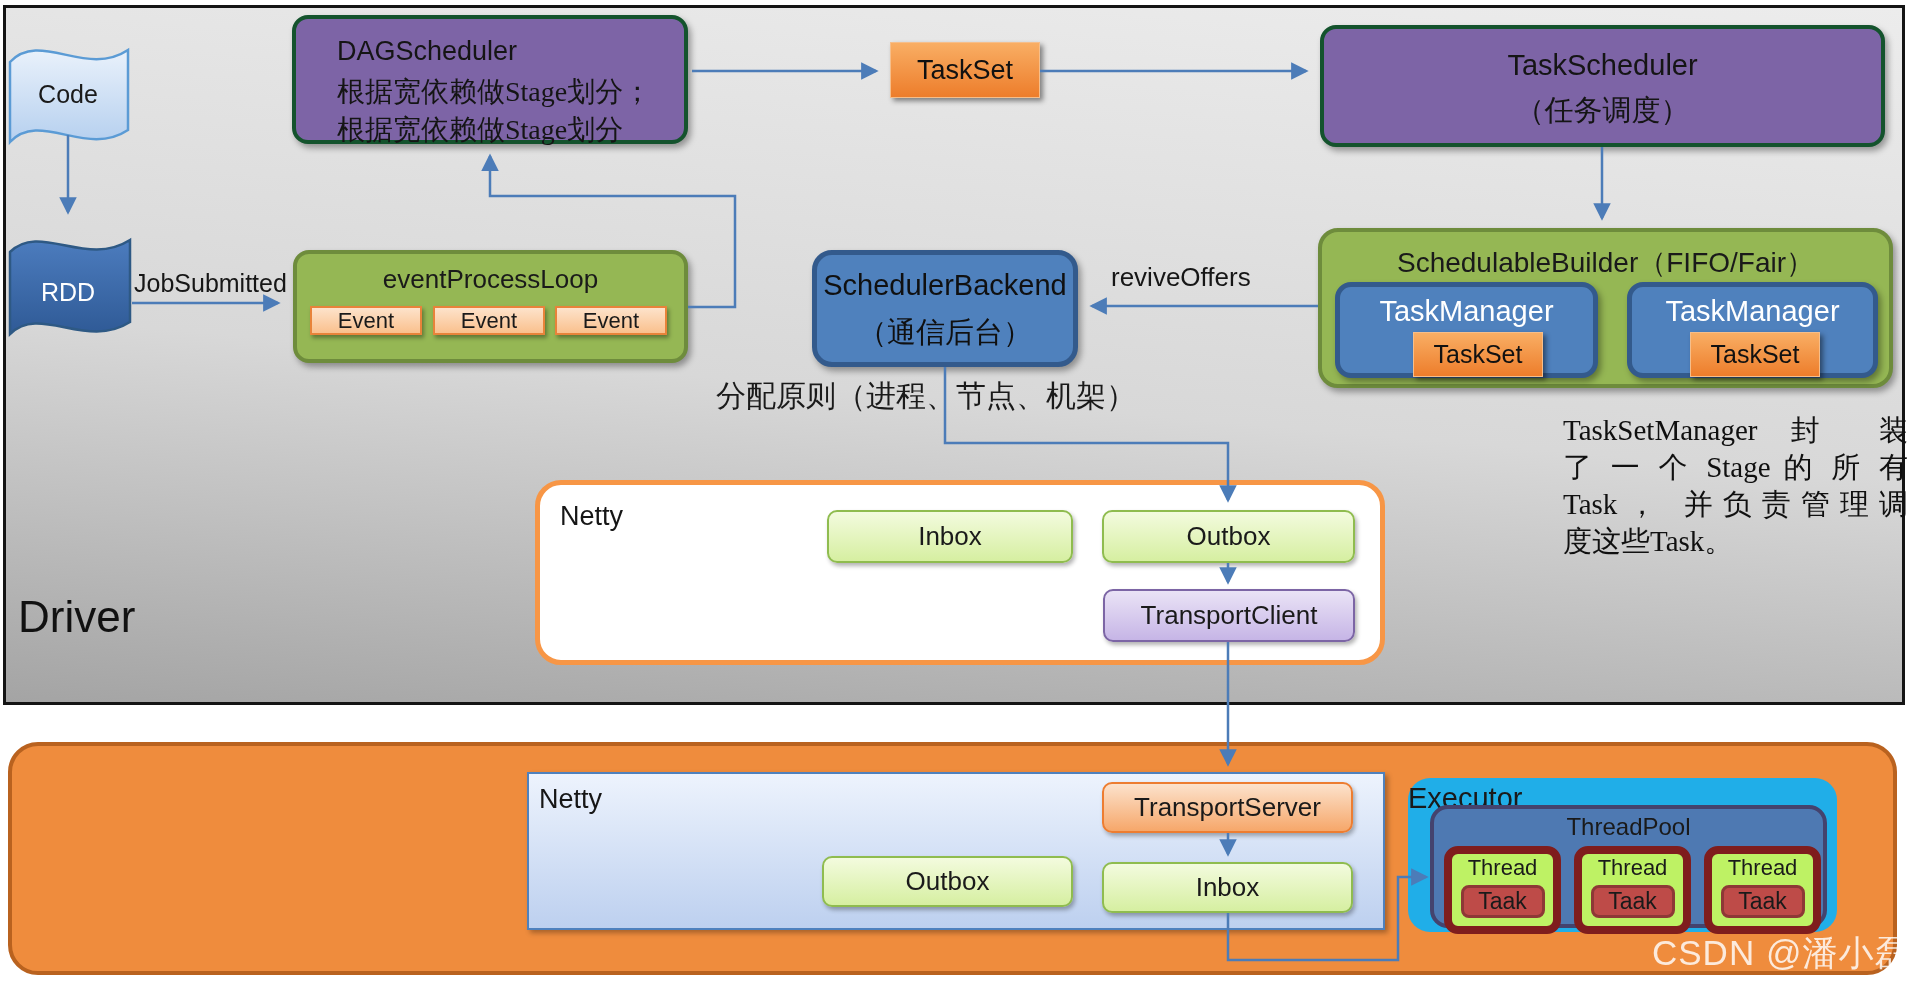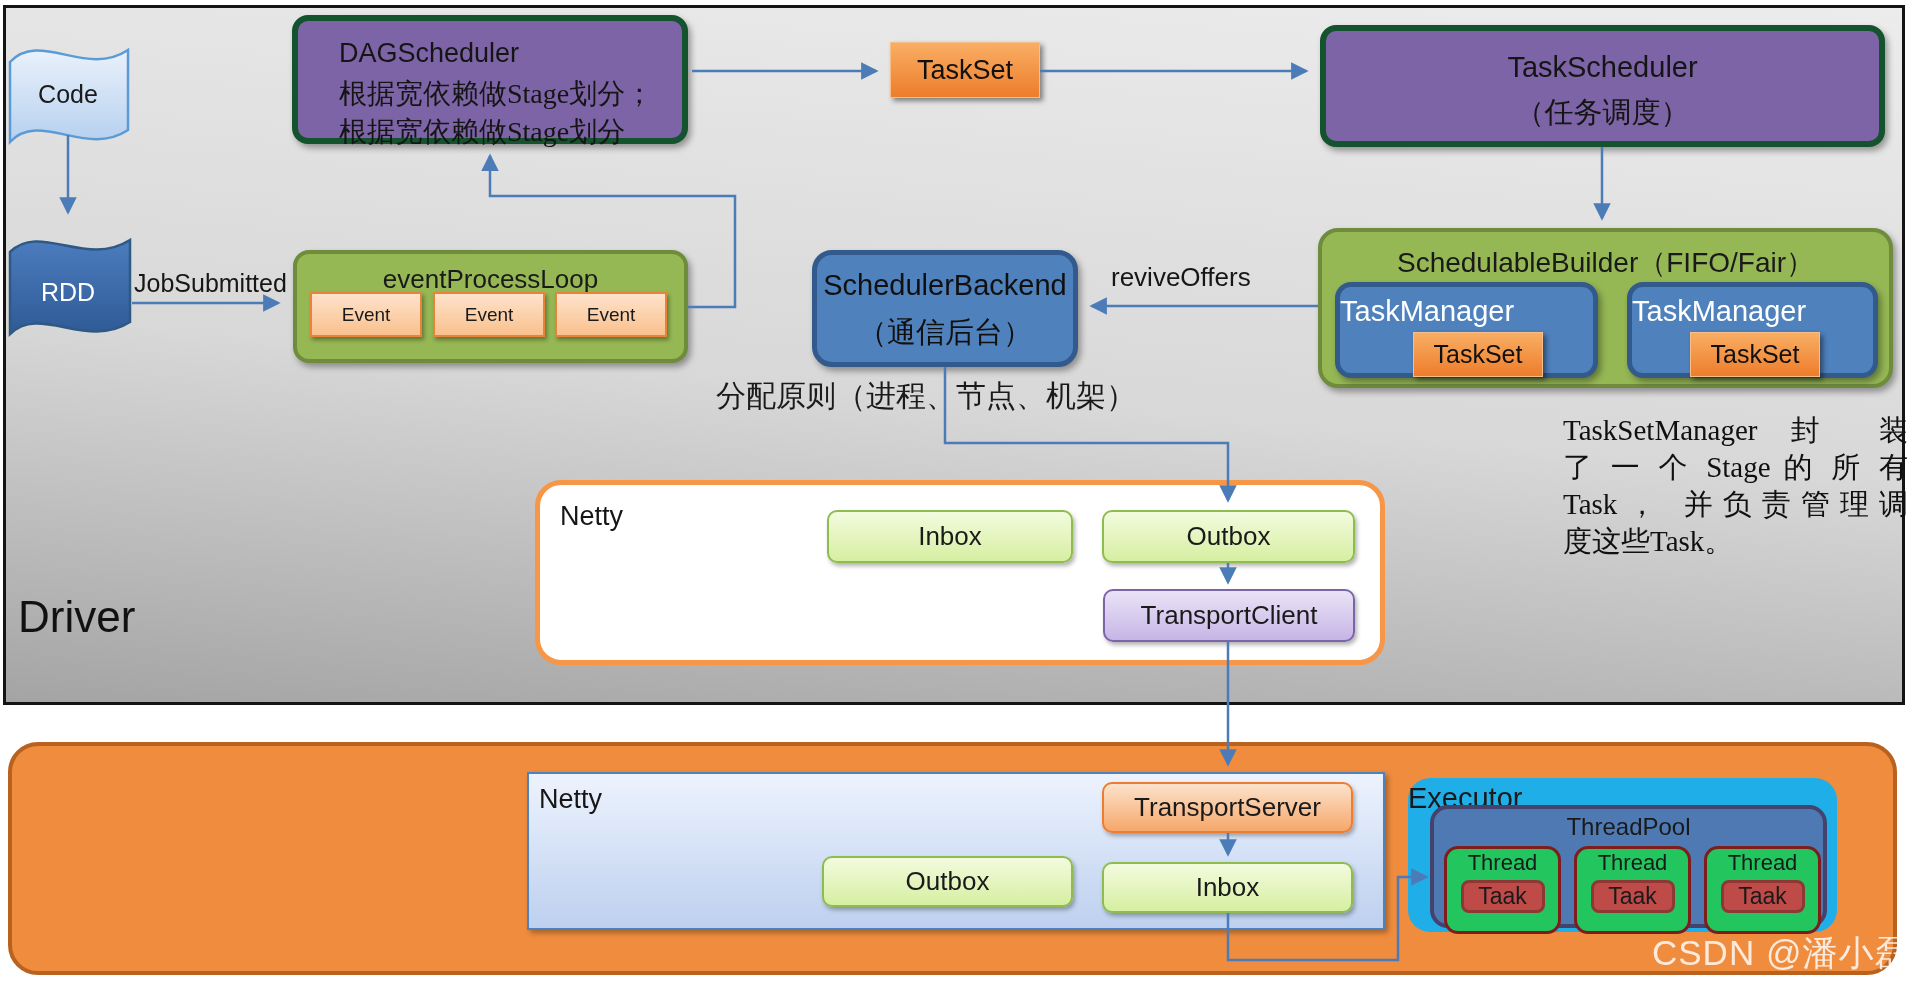--- a/index.html
+++ b/index.html
@@ -10,44 +10,44 @@
 
   
   .driver-box{left:3px;top:5px;width:1902px;height:700px;border:3px solid #141414;
               background:linear-gradient(185deg,#ECECEC 0%,#D8D8D8 55%,#A4A4A4 100%);}
   .driver-label{left:18px;top:592px;font-size:44px;color:#111;}
   .exec-box{left:8px;top:742px;width:1889px;height:233px;background:#EF8C3D;
             border:4px solid #B9621F;border-radius:30px;}
   .exec-label{left:48px;top:768px;font-size:30px;color:#1d1006;}
 
   
-  .purple{background:#7D64A6;border:6px solid #14532d;border-radius:16px;
+  .purple{background:#7D64A6;border:4px solid #14532d;border-radius:16px;
           box-shadow:3px 4px 6px rgba(0,0,0,.35);}
   .dag-box{left:292px;top:15px;width:396px;height:129px;}
   .dag-l{left:41px;font-size:27px;color:#151515;white-space:nowrap;}
   .cjk{font-family:"Liberation Serif","DejaVu Serif",serif;}
   .ts-box{left:1320px;top:25px;width:565px;height:122px;}
   .ts-l{width:100%;text-align:center;font-size:29px;color:#151515;}
 
   
   .green{background:#95B754;border:4px solid #6E8C3C;border-radius:16px;
          box-shadow:3px 4px 6px rgba(0,0,0,.35);}
   .epl-box{left:293px;top:250px;width:395px;height:113px;}
   .epl-title{left:0;top:10px;width:100%;text-align:center;font-size:26px;}
-  .event{width:112px;height:45px;top:292px;background:linear-gradient(180deg,#FDE3CB,#FAC08D);
-         border:2px solid #E8833A;font-size:19px;box-shadow:2px 3px 4px rgba(0,0,0,.35);}
+  .event{width:112px;height:29px;top:306px;background:linear-gradient(180deg,#FDE3CB,#FAC08D);
+         border:2px solid #E8833A;font-size:22px;box-shadow:2px 3px 4px rgba(0,0,0,.35);}
   .sb-box{left:1318px;top:228px;width:575px;height:160px;border-radius:20px;}
   .sb-title{left:0;top:12px;width:100%;text-align:center;font-size:28px;}
 
   
   .blue{background:#4F81BD;border:5px solid #335A8C;border-radius:16px;
         box-shadow:3px 4px 6px rgba(0,0,0,.35);}
   .tm1{left:1335px;top:282px;width:263px;height:96px;}
   .tm2{left:1627px;top:282px;width:251px;height:96px;}
-  .tm-label{left:0;top:8px;width:100%;text-align:left;font-size:29px;color:#fff;}
+  .tm-label{left:0;top:8px;width:100%;text-align:center;font-size:29px;color:#fff;}
   .sbk-box{left:812px;top:250px;width:266px;height:117px;border-radius:20px;}
   .sbk-l{width:100%;text-align:center;color:#101010;}
 
   
   .oset{background:linear-gradient(180deg,#F9AE64 0%,#ED7D2B 100%);border:1px solid #F6BE8A;
         box-shadow:3px 3px 5px rgba(0,0,0,.45);font-size:25px;color:#111;}
   .taskset-top{left:890px;top:42px;width:150px;height:56px;font-size:27px;}
   .tm-set{top:327px;width:130px;height:45px;}
 
   
@@ -68,21 +68,21 @@
   .netty2{left:527px;top:772px;width:858px;height:158px;
           background:linear-gradient(180deg,#EDF3FD 0%,#BDD0EF 100%);
           border:2px solid #4F81BD;box-shadow:3px 3px 5px rgba(0,0,0,.3);}
 
   
   .executor{left:1408px;top:778px;width:429px;height:154px;background:#20AEE8;border-radius:22px;}
   .executor-title{left:0;top:4px;width:100%;text-align:left;font-size:29px;}
   .threadpool{left:22px;top:27px;width:397px;height:123px;background:#4E79B2;
               border:4px solid #44436E;border-radius:18px;}
   .tp-title{left:0;top:4px;width:100%;text-align:center;font-size:24px;}
-  .thread{top:37px;width:117px;height:88px;background:#22c55e;border:3px solid #7f1d1d;
+  .thread{top:37px;width:117px;height:88px;background:#bef264;border:8px solid #7f1d1d;
           border-radius:14px;}
   .thread-label{left:0;top:1px;width:100%;text-align:center;font-size:22px;}
   .taak{left:50%;transform:translateX(-50%);top:31px;width:84px;height:33px;background:#BE4B48;
         border:3px solid #8E3836;border-radius:8px;font-size:23px;}
 
   
   .tsm{left:1563px;top:412px;width:345px;font-family:"Liberation Serif","DejaVu Serif",serif;
        font-size:29px;line-height:37px;color:#101010;}
   .tsm-line{text-align:justify;text-align-last:justify;}
   .tsm-line.last{text-align-last:left;}

